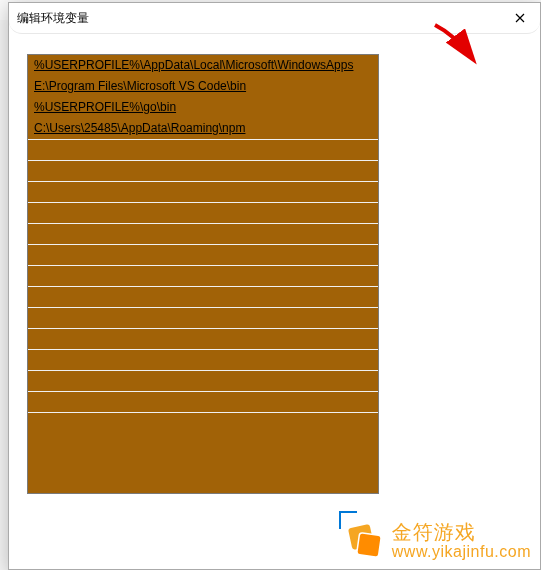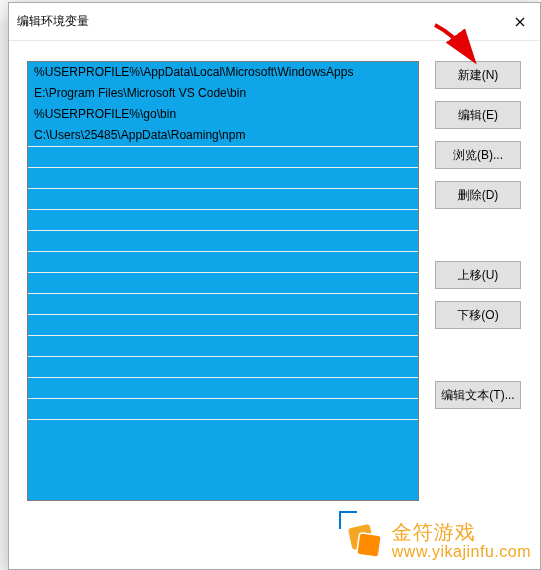--- a/index.html
+++ b/index.html
@@ -40,27 +40,28 @@
       position: absolute;
       left: 8px;
       top: 2px;
       width: 533px;
       height: 568px;
       background: #ffffff;
       border: 1px solid #aaa;
       box-shadow: 0 4px 20px rgba(0,0,0,0.25);
     }
     .titlebar {
-      height: 38px;
+      height: 31px;
       display: flex;
       align-items: center;
       justify-content: space-between;
       padding: 0 0 0 8px;
       background: #ffffff;
       border-bottom: 1px solid #e8e8e8;
+      border-radius: 13px;
     }
     .title-text {
       font-size: 12px;
       color: #000;
     }
     .close-btn {
       width: 40px;
       height: 26px;
       display: flex;
       align-items: center;
@@ -68,25 +69,26 @@
       cursor: pointer;
       font-size: 14px;
       color: #333;
     }
     .dialog-body {
       padding: 20px 14px 10px 18px;
       display: flex;
       gap: 16px;
     }
     .list-box {
-      width: 392px;
+      width: 352px;
       height: 440px;
       border: 1px solid #7a7a7a;
-      background: #0ea5e9;
+      background: #a16207;
       overflow: hidden;
+      text-decoration: underline;
     }
     .list-row {
       height: 21px;
       line-height: 21px;
       padding: 0 6px;
       font-size: 12px;
       color: #000;
       white-space: nowrap;
       overflow: hidden;
       cursor: default;
@@ -196,31 +198,20 @@
       <div class="list-row empty"></div>
       <div class="list-row empty"></div>
       <div class="list-row empty"></div>
       <div class="list-row empty"></div>
       <div class="list-row empty"></div>
       <div class="list-row empty"></div>
       <div class="list-row empty"></div>
       <div class="list-row empty"></div>
     </div>
 
-    <div class="button-col">
-      <button class="win-btn">新建(N)</button>
-      <button class="win-btn">编辑(E)</button>
-      <button class="win-btn">浏览(B)...</button>
-      <button class="win-btn">删除(D)</button>
-      <div class="spacer-mid"></div>
-      <button class="win-btn">上移(U)</button>
-      <button class="win-btn">下移(O)</button>
-      <div class="spacer-large"></div>
-      <button class="win-btn">编辑文本(T)...</button>
-    </div>
   </div>
 
   <div class="blue-corner"></div>
 </div>
 
 <svg class="arrow" viewBox="0 0 60 50">
   <defs>
     <marker id="ah" markerWidth="10" markerHeight="10" refX="7" refY="3" orient="auto">
       <path d="M0,0 L0,6 L9,3 z" fill="#e20000"></path>
     </marker>

